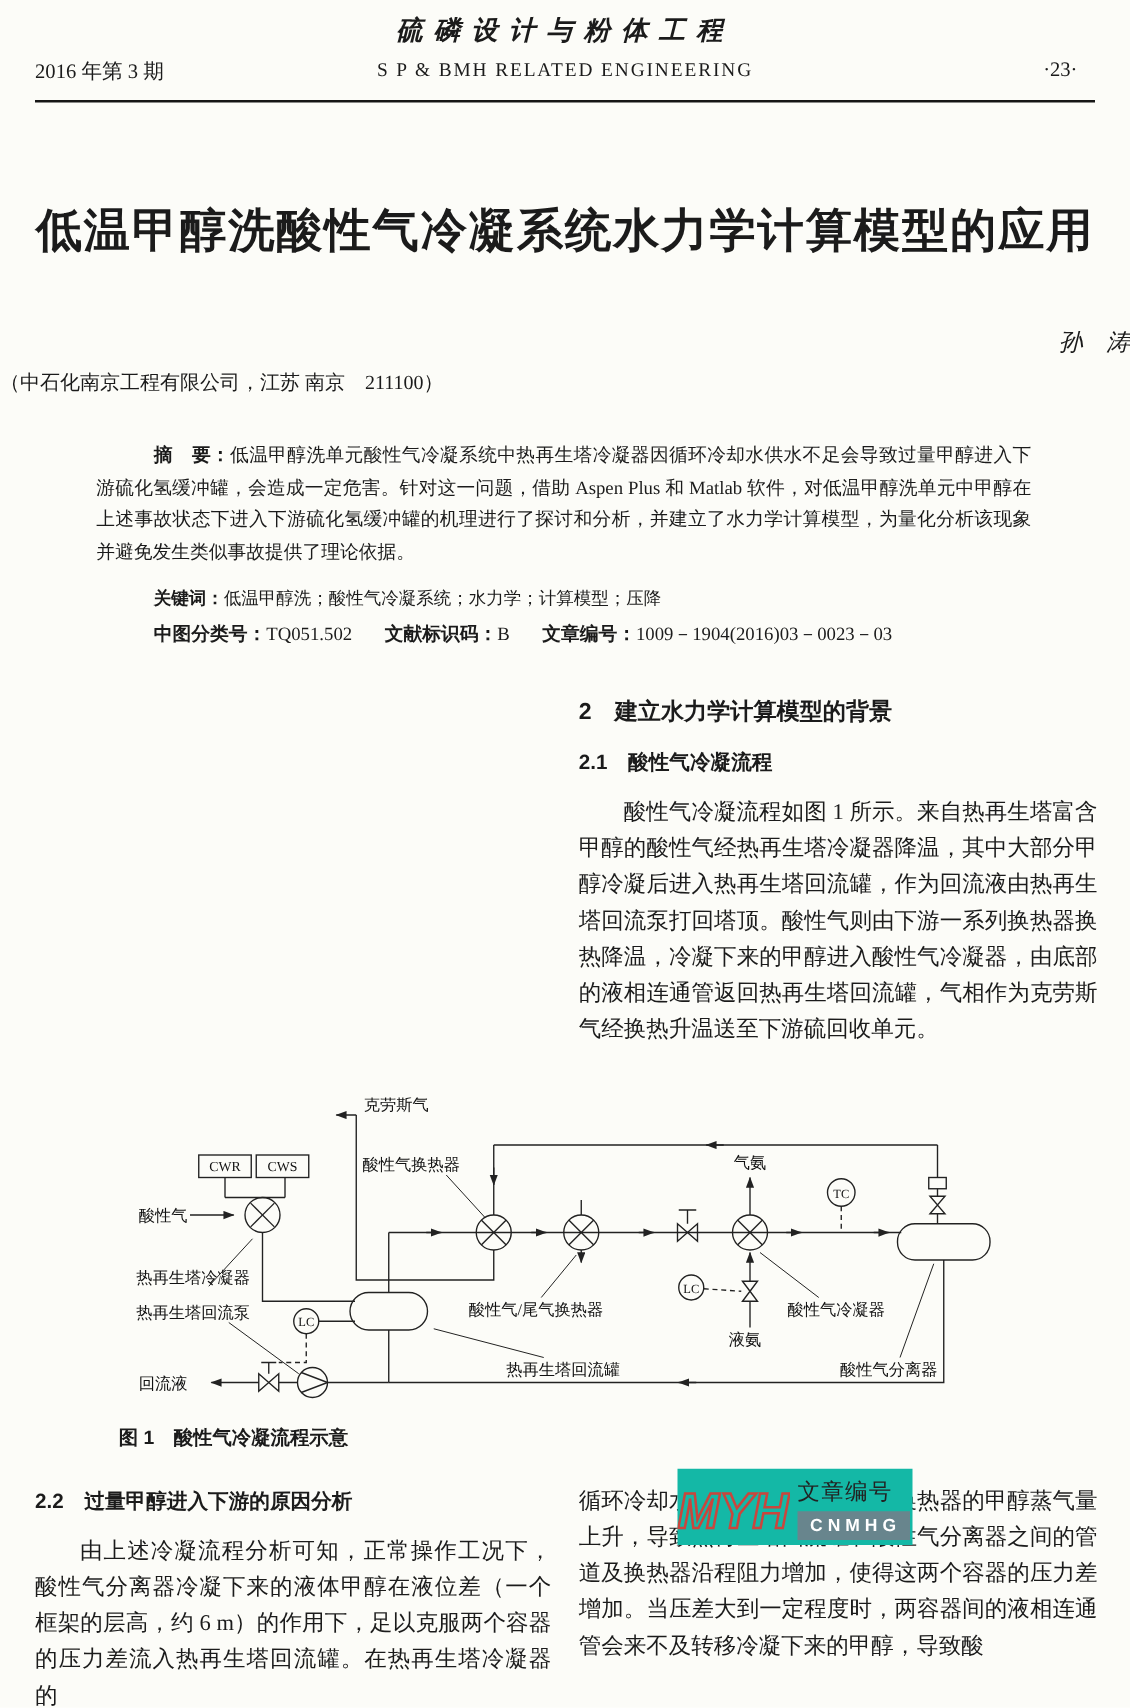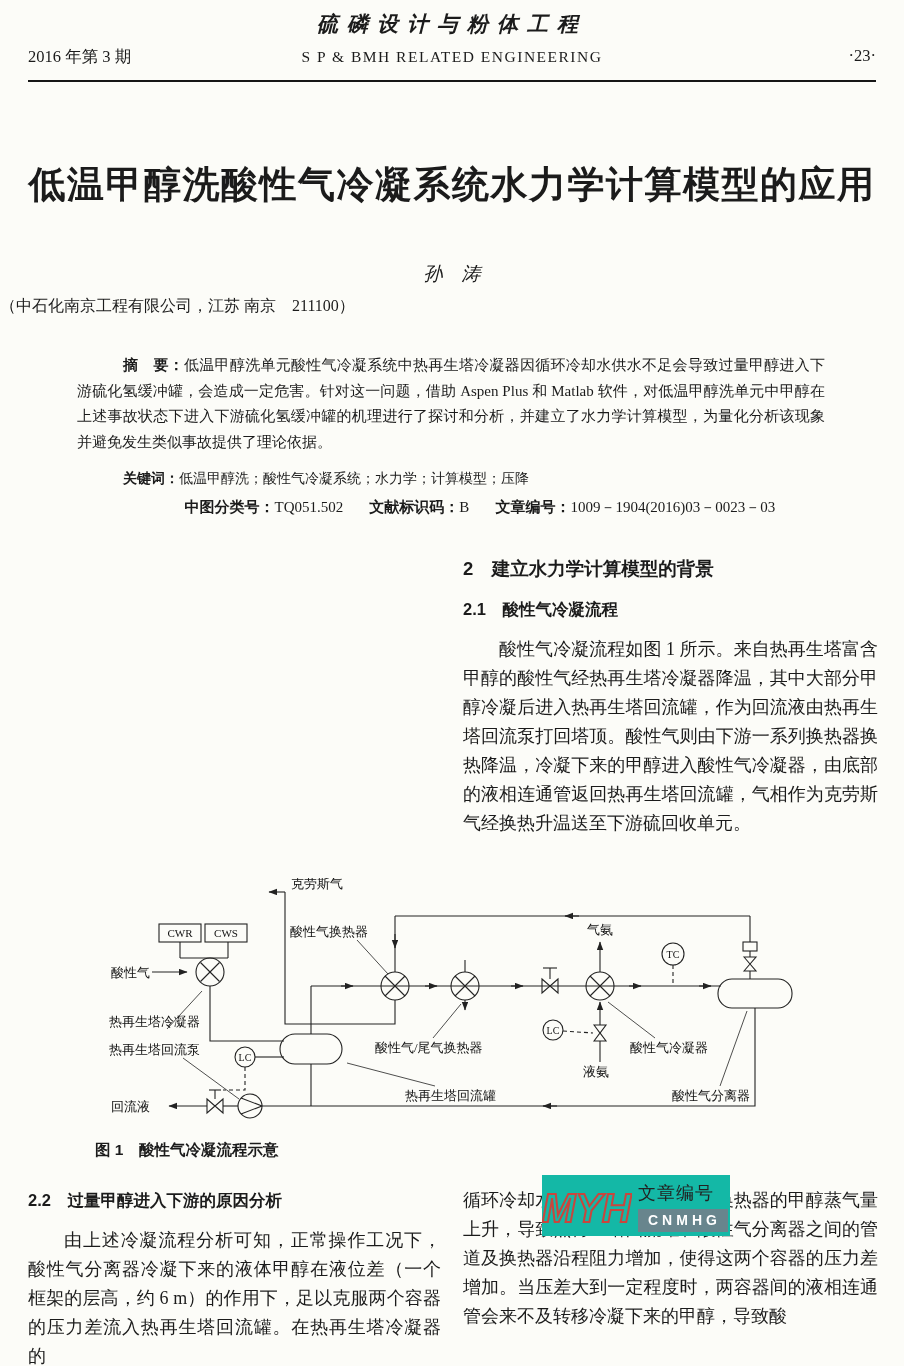--- a/index.html
+++ b/index.html
@@ -7,31 +7,31 @@
     position:relative; width:904px; height:1366px; overflow:hidden;
     background:#fcfcf8; color:#1b1b1b;
     font-family:"Liberation Serif","DejaVu Serif",serif;
   }
   .abs{position:absolute;}
   
   .journal-cn{top:10px; left:0; width:100%; text-align:center;
     font-size:21px; font-weight:bold; font-style:italic; letter-spacing:9px;}
   .issue{top:46px; left:28px; font-size:16.5px;}
   .journal-en{top:48px; left:0; width:100%; text-align:center; font-size:15.5px; letter-spacing:1.5px;}
-  .page-no{top:46px; right:28px; font-size:16.5px;}
+  .page-no{top:46px; right:42px; font-size:16.5px;}
   .rule{top:80px; left:28px; right:28px; border-top:2.8px solid #161616;}
   
   .title{top:160px; left:0; width:100%; text-align:center;
     font-size:37px; font-weight:bold; letter-spacing:1.5px;}
-  .author{top:261px; left:0; width:100%; text-align:center; font-size:19px; font-style:italic;}
+  .author{top:261px; left:0; width:100%; text-align:right; font-size:19px; font-style:italic;}
   .affiliation{top:296px; left:0; width:100%; text-align:left; font-size:16px;}
   .abstract{top:352px; left:77px; width:748px; font-size:15px; line-height:25.5px;
     text-align:justify; text-indent:46px;}
   .kw{top:470px; left:77px; width:748px; font-size:14px; text-indent:46px;}
-  .clc{top:498px; left:77px; width:760px; font-size:15px; text-indent:46px;text-align:center;}
+  .clc{top:498px; left:77px; width:760px; font-size:15px; text-indent:46px;}
   .blk-label{font-weight:bold; font-family:"Liberation Sans","DejaVu Sans",sans-serif;}
   .clc .val{margin-right:26px;}
   
   .col{position:absolute; width:413px;}
   .col-l{left:28px;}
   .col-r{left:463px; width:415px;}
   .row1{top:556px;}
   .row2{top:1186px;}
   h2.sec{font-size:18.5px; margin:0 0 18px 0;
     font-family:"Liberation Sans","DejaVu Sans",sans-serif; font-weight:bold;}

